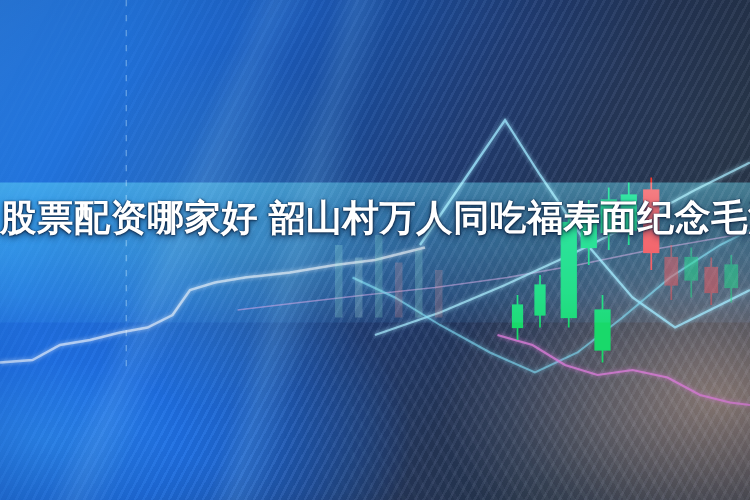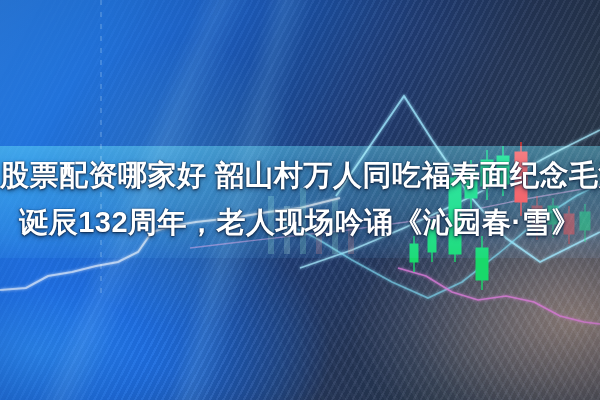--- a/index.html
+++ b/index.html
@@ -213,16 +213,15 @@
       </g>
     </g>
   </svg>
 
   <div id="band"></div>
 
   <div class="layer" id="bg-vignette"></div>
 
   <div id="headline">
     <span class="hl-line">股票配资哪家好 韶山村万人同吃福寿面纪念毛泽东</span>
-    <span class="hl-line">诞辰132周年，老人现场吟诵《沁园春·雪》</span>
   </div>
 
 </div>
 
 </body></html>

